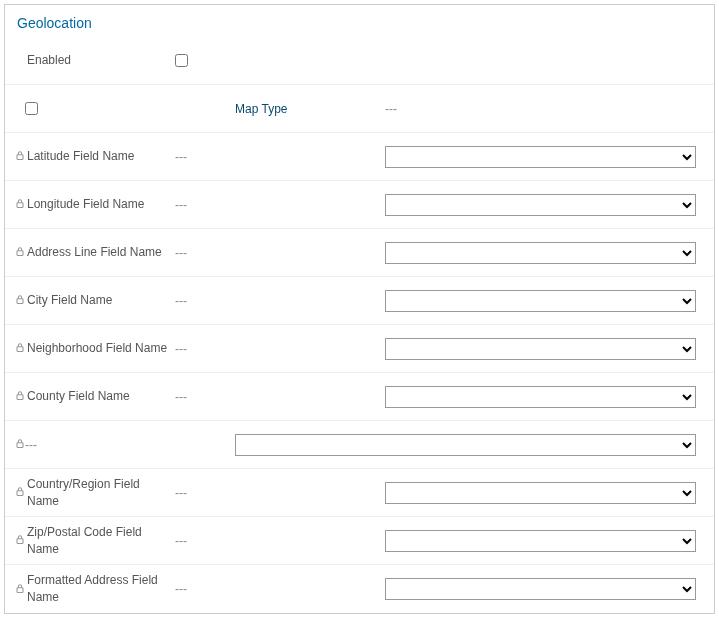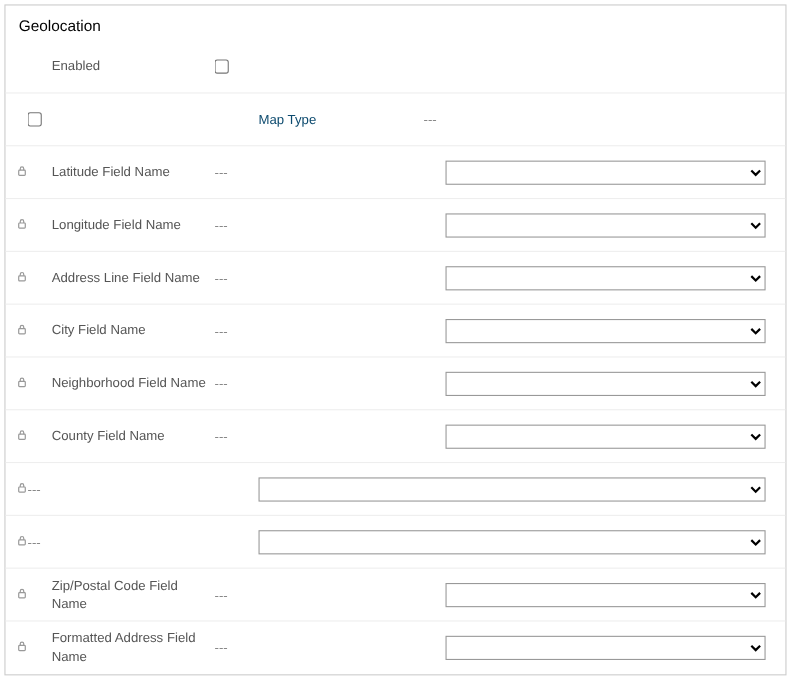--- a/index.html
+++ b/index.html
@@ -11,21 +11,21 @@
     color: #444;
     background: #fff;
     width: 719px;
   }
   .panel {
     border: 1px solid #ccc;
     background: #fff;
   }
   .section-title {
     font-size: 14px;
-    color: #000000;
+    color: #0369a1;
     padding: 10px 12px 6px 12px;
   }
   .row {
     display: flex;
     align-items: center;
     border-bottom: 1px solid #eee;
     min-height: 48px;
     padding: 4px 0;
   }
   .col-icon {
@@ -35,21 +35,20 @@
     color: #888;
     font-size: 11px;
     flex-shrink: 0;
   }
   .col-label {
     width: 150px;
     padding: 0 6px 0 2px;
     color: #555;
     line-height: 1.4;
     flex-shrink: 0;
-    margin-left: 20px;
   }
   .col-val {
     width: 80px;
     color: #888;
     flex-shrink: 0;
   }
   .col-spacer { flex: 0 0 130px; }
   .col-right {
     flex: 1;
     padding-right: 18px;
@@ -195,20 +194,21 @@
         <div class="col-spacer"></div>
         <div class="col-right">
           <select class="field"><option></option></select>
         </div>
       </div>
       <div class="row">
         <div class="col-icon lock-icon"><svg viewBox="0 0 12 14">
             <rect x="2.2" y="6" width="7.6" height="6" rx="1"></rect>
             <path d="M4 6 V4.2 a2 2 0 0 1 4 0 V6"></path>
           </svg></div>
+        <div class="col-label">Country/Region Field Name</div>
         <div class="col-val">---</div>
         <div class="col-spacer"></div>
         <div class="col-right">
           <select class="field"><option></option></select>
         </div>
       </div>
       <div class="row">
         <div class="col-icon lock-icon"><svg viewBox="0 0 12 14">
             <rect x="2.2" y="6" width="7.6" height="6" rx="1"></rect>
             <path d="M4 6 V4.2 a2 2 0 0 1 4 0 V6"></path>

